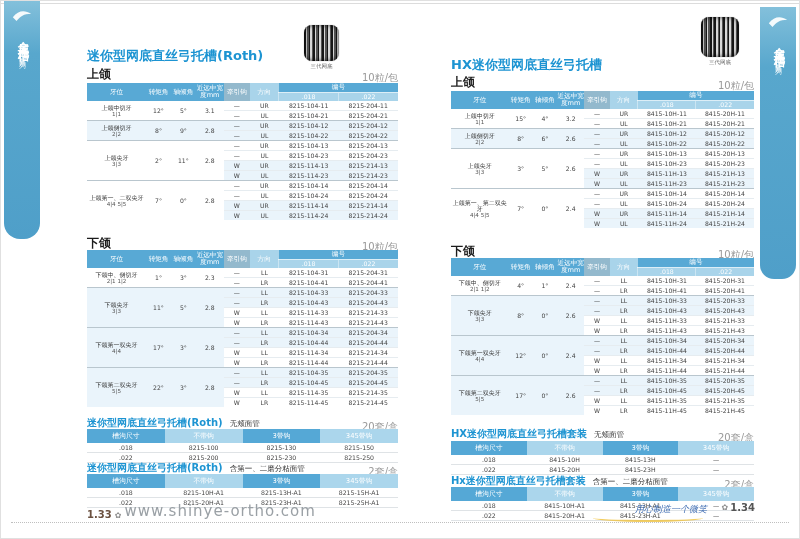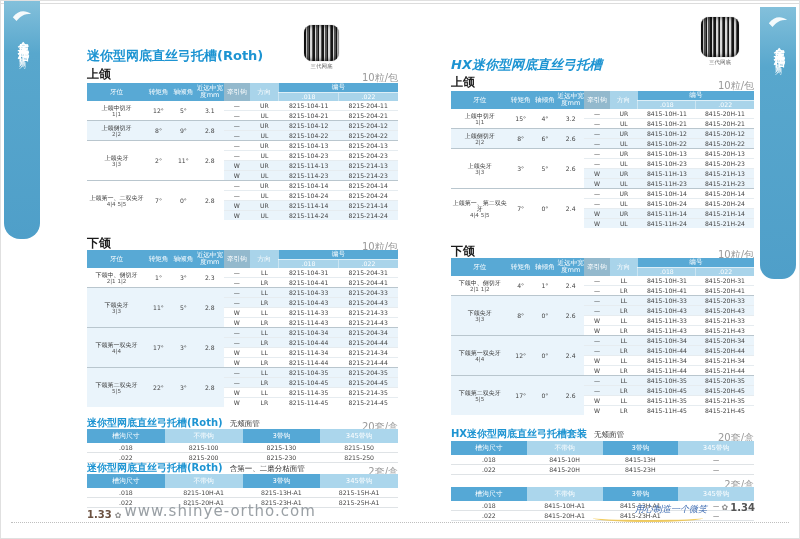--- a/index.html
+++ b/index.html
@@ -413,21 +413,21 @@
             <td class="code">8215-23H-A1</td>
             <td class="code">8215-25H-A1</td>
           </tr>
         </tbody>
       </table>
     </div>
 
   <div class="photo" style="left:700px;top:16px;width:38px;height:40px;"></div>
   <div class="photo-cap" style="left:695px;top:58px;width:48px;">三代网底</div>
 
-  <div class="page-title" style="left:450px;top:55px;font-style:italic;">HX迷你型网底直丝弓托槽</div>
+  <div class="page-title" style="left:450px;top:55px;">HX迷你型网底直丝弓托槽</div>
 
   <div class="sec-label" style="left:450px;top:73px;">上颌</div>
   <div class="qty" style="left:450px;top:78px;width:303px;">10粒/包</div>
   <div class="tblwrap" style="left:450px;top:90px;width:303px;">
       <table class="bt">
         <colgroup>
           <col style="width: 19%;">
           <col style="width: 8%;">
           <col style="width: 8%;">
           <col style="width: 9%;">
@@ -724,20 +724,21 @@
           <tr>
             <td class="slot">.022</td>
             <td class="code">8415-20H</td>
             <td class="code">8415-23H</td>
             <td class="code">—</td>
           </tr>
         </tbody>
       </table>
     </div>
 
+  <div class="set-title" style="left:450px;top:473px;"><span>Hx迷你型网底直丝弓托槽套装</span><span class="set-sub">含第一、二磨分粘面管</span></div>
   <div class="qty" style="left:450px;top:477px;width:303px;">2套/盒</div>
   <div class="tblwrap" style="left:450px;top:486px;width:303px;">
       <table class="st">
         <thead>
           <tr>
             <th class="sh0">槽沟尺寸</th>
             <th class="sh1">不带钩</th>
             <th class="sh2">3带钩</th>
             <th class="sh3">345带钩</th>
           </tr>

